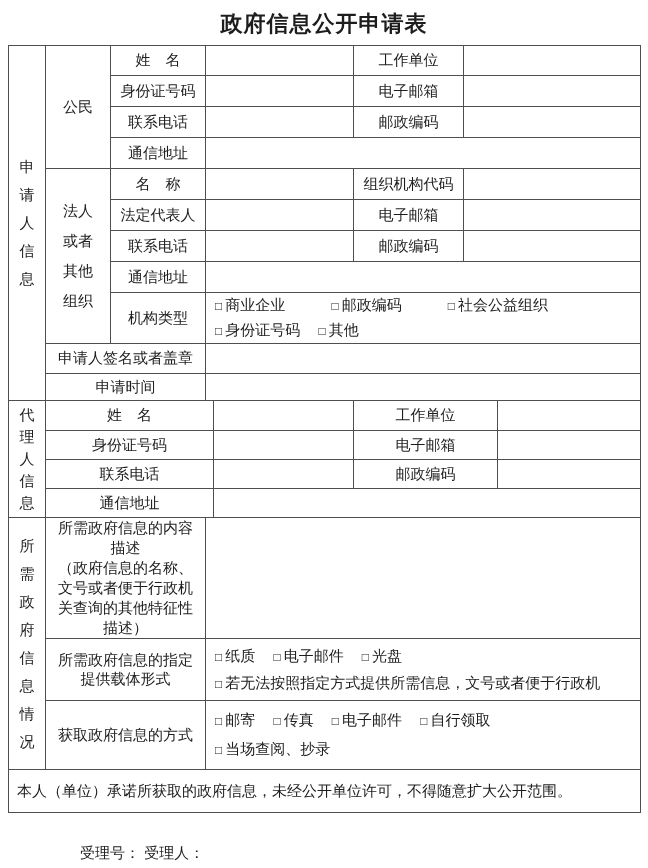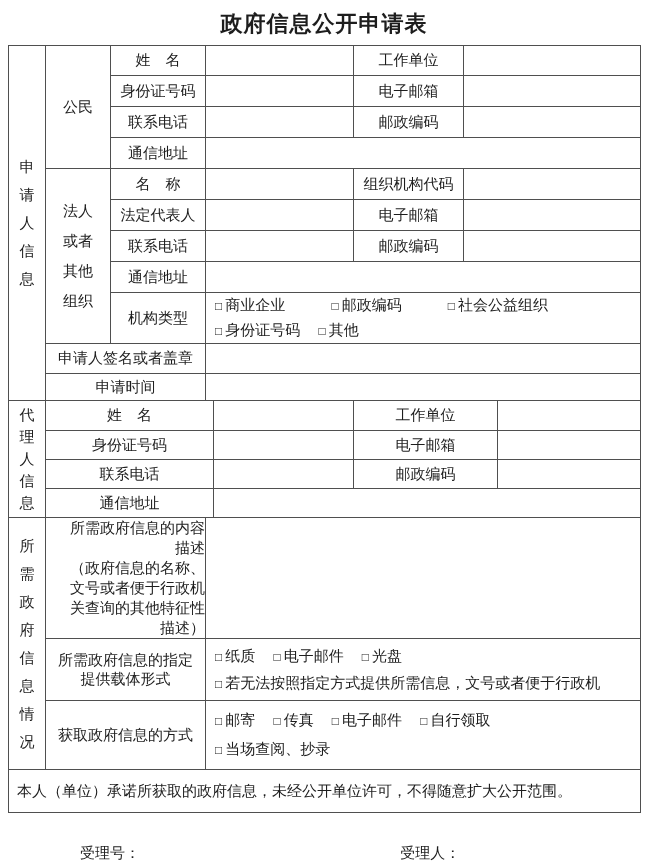--- a/index.html
+++ b/index.html
@@ -15,33 +15,33 @@
   table { border-collapse:collapse; table-layout:fixed; width:632px; }
   .form table + table { margin-top:-1px; }
   td {
     border:1px solid #4f4f4f; font-size:15px; text-align:center;
     vertical-align:middle; padding:0; overflow:hidden; line-height:1.25;
   }
   td.pre { white-space:pre-line; }
   td.vert { white-space:pre-line; font-size:15px; }
   td.lh28 { line-height:28px; }
   td.lh22 { line-height:22px; }
-  td.desc { line-height:20px; font-size:15px;text-align:right; }
+  td.desc { line-height:20px; font-size:15px; }
   td.opts { text-align:left; padding-left:9px; }
   .optline { line-height:24px; white-space:nowrap; }
   .opt { display:inline-flex; align-items:baseline; cursor:default; }
   .cb { font-size:12px; margin-right:3px; }
   .g42 { margin-right:42px; }
   .g14 { margin-right:14px; }
   td.promise { text-align:left; padding-left:8px; font-size:15px; }
   .h27{height:27px} .h29{height:29px} .h30{height:30px} .h31{height:31px}
   .h43{height:43px} .h49{height:49px} .h62{height:62px} .h63{height:69px} .h120{height:120px}
   .footer { position:absolute; top:844px; left:0; width:648px; font-size:15px; color:#1d1d1d; }
   .footer .f1 { margin-left:80px;font-family:Liberation Mono, monospace; }
-  .footer .f2 { margin-left:256px; }
+  .footer .f2 { }
 </style>
 </head>
 <body>
 
 <div class="page">
 
   <div class="title">政府信息公开申请表</div>
 
   <div class="form">
 

